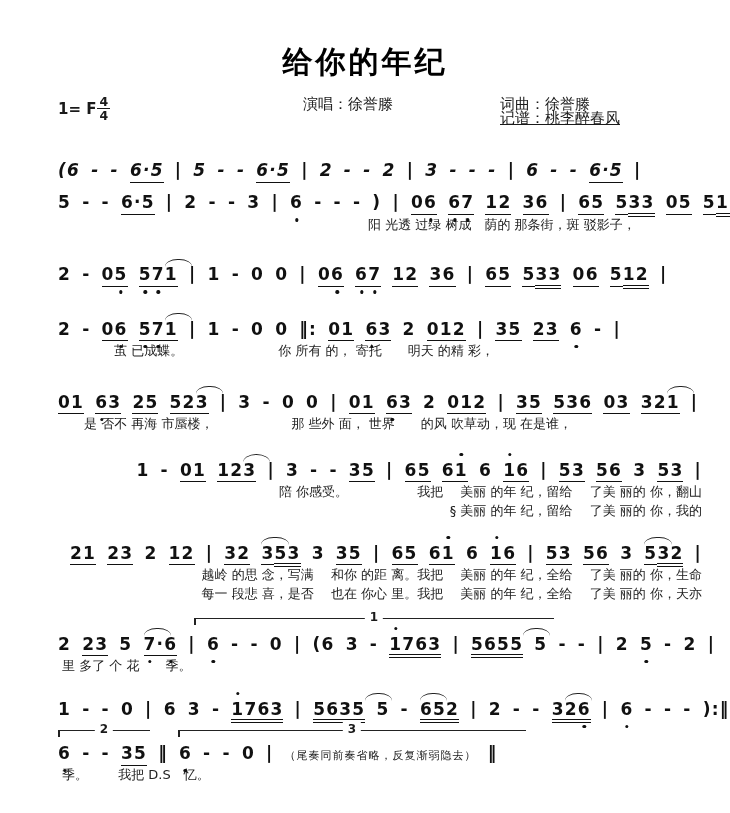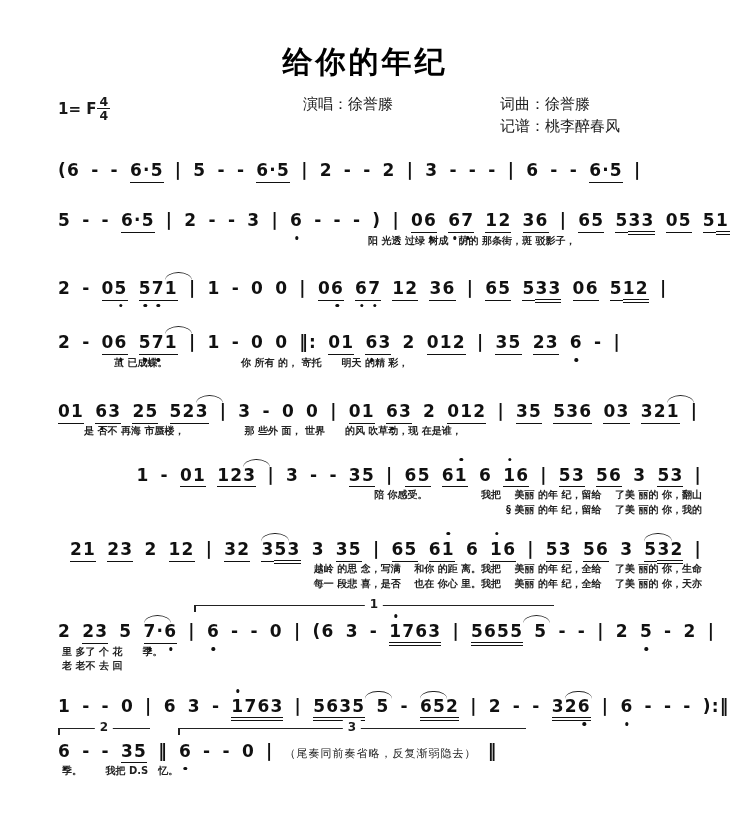--- a/index.html
+++ b/index.html
@@ -12,48 +12,48 @@
   .title{
     text-align:center;font-size:30px;font-weight:bold;letter-spacing:3px;
     padding-top:42px;color:#000;
   }
   .meta{position:relative;height:56px;margin-top:8px;font-size:15px;}
   .key-sig{position:absolute;left:58px;top:4px;font-weight:bold;display:flex;align-items:center;gap:1px;font-size:15px;}
   .frac{display:inline-flex;flex-direction:column;align-items:center;line-height:1.05;font-size:12.5px;font-weight:bold;}
   .frac .top{border-bottom:1.3px solid #1a1a1a;padding:0 2px;}
   .performer{position:absolute;left:303px;top:4px;}
   .composer{position:absolute;left:500px;top:4px;}
-  .notator{position:absolute;left:500px;top:26px;}
+  .notator{position:absolute;left:500px;top:18px;text-decoration:underline;}
 
   .score{padding:10px 28px 0 58px;}
   .sys{position:relative;}
   .music{
     font-size:17px;font-weight:bold;color:#111;
     white-space:pre;letter-spacing:1.2px;word-spacing:4px;line-height:1.55;
   }
-  .lyric{font-size:10px;color:#222;white-space:pre;line-height:1.45;font-weight:bold;}
+  .lyric{font-size:13px;color:#222;white-space:pre;line-height:1.45;}
   .u1{border-bottom:1.6px solid #111;padding-bottom:1.5px;}
   .u2{border-bottom:4px double #111;padding-bottom:0.5px;}
   .ch{position:relative;}
   .hi::after{content:"";position:absolute;top:-0.42em;left:50%;transform:translateX(-50%);
     width:3.4px;height:3.4px;background:#111;border-radius:50%;}
   .lo::after{content:"";position:absolute;bottom:-0.55em;left:50%;transform:translateX(-50%);
     width:3.4px;height:3.4px;background:#111;border-radius:50%;}
   .arc{
     display:inline-block;width:1.6em;height:0.45em;
     border-top:1.5px solid #222;border-radius:50% 50% 0 0 / 100% 100% 0 0;
     vertical-align:0.78em;margin-right:-1.6em;position:relative;z-index:2;
   }
   .smallnote{font-size:11px;font-weight:normal;letter-spacing:1px;color:#222;}
   .volta{position:absolute;border-top:1.5px solid #222;height:7px;z-index:3;}
   .volta::before{content:"";position:absolute;left:0;top:-1px;width:1.5px;height:7px;background:#222;}
   .vnum{position:absolute;left:50%;top:-9px;transform:translateX(-50%);
     background:#fff;padding:0 5px;font-size:12px;font-weight:bold;line-height:14px;}
   
-  .s1{margin-bottom:24px;}
+  .s1{margin-bottom:6px;font-style:italic;}
   .s2{margin-bottom:16px;}
   .s3,.s4{padding-top:8px;margin-bottom:17px;}
   .s5{padding-top:8px;margin-bottom:14px;}
   .s6,.s7{padding-top:6px;margin-bottom:10px;text-align:right;}
   .s8{padding-top:14px;margin-bottom:9px;}
   .s9{padding-top:8px;margin-bottom:4px;}
   .s10{padding-top:14px;}
 </style>
 </head>
 <body>
@@ -117,21 +117,20 @@
       <div class="lyric" style="padding-left:4px">越岭 的思 念，写满　 和你 的距 离。我把　 美丽 的年 纪，全给　 了美 丽的 你，生命</div>
       <div class="lyric" style="padding-left:4px">每一 段悲 喜，是否　 也在 你心 里。我把　 美丽 的年 纪，全给　 了美 丽的 你，天亦</div>
     </div>
 
     <div class="sys s8">
       <div class="volta" style="left:136px;top:4px;width:360px">
         <span class="vnum">1</span>
       </div>
       <div class="music"><span class="ch">2</span><span class="ch"> </span><span class="u1"><span class="ch">2</span><span class="ch">3</span></span><span class="ch"> </span><span class="ch">5</span><span class="ch"> </span><span class="arc"></span><span class="u1"><span class="ch lo">7</span><span class="ch">·</span><span class="ch lo">6</span></span><span class="ch"> </span><span class="ch">|</span><span class="ch"> </span><span class="ch lo">6</span><span class="ch"> </span><span class="ch">-</span><span class="ch"> </span><span class="ch">-</span><span class="ch"> </span><span class="ch">0</span><span class="ch"> </span><span class="ch">|</span><span class="ch"> </span><span class="ch">(</span><span class="ch">6</span><span class="ch"> </span><span class="ch">3</span><span class="ch"> </span><span class="ch">-</span><span class="ch"> </span><span class="u2"><span class="ch hi">1</span><span class="ch">7</span><span class="ch">6</span><span class="ch">3</span></span><span class="ch"> </span><span class="ch">|</span><span class="ch"> </span><span class="u2"><span class="ch">5</span><span class="ch">6</span><span class="ch">5</span><span class="ch">5</span></span><span class="arc"></span><span class="ch"> </span><span class="ch">5</span><span class="ch"> </span><span class="ch">-</span><span class="ch"> </span><span class="ch">-</span><span class="ch"> </span><span class="ch">|</span><span class="ch"> </span><span class="ch">2</span><span class="ch"> </span><span class="ch lo">5</span><span class="ch"> </span><span class="ch">-</span><span class="ch"> </span><span class="ch">2</span><span class="ch"> </span><span class="ch">|</span></div>
       <div class="lyric" style="padding-left:4px">里 多了 个 花　　季。</div>
-      <div class="lyric" style="padding-left:4px">老 老不 去 回</div>
     </div>
 
     <div class="sys s9">
       <div class="music"><span class="ch">1</span><span class="ch"> </span><span class="ch">-</span><span class="ch"> </span><span class="ch">-</span><span class="ch"> </span><span class="ch">0</span><span class="ch"> </span><span class="ch">|</span><span class="ch"> </span><span class="ch">6</span><span class="ch"> </span><span class="ch">3</span><span class="ch"> </span><span class="ch">-</span><span class="ch"> </span><span class="u2"><span class="ch hi">1</span><span class="ch">7</span><span class="ch">6</span><span class="ch">3</span></span><span class="ch"> </span><span class="ch">|</span><span class="ch"> </span><span class="u2"><span class="ch">5</span><span class="ch">6</span><span class="ch">3</span><span class="ch">5</span></span><span class="arc"></span><span class="ch"> </span><span class="ch">5</span><span class="ch"> </span><span class="ch">-</span><span class="ch"> </span><span class="arc"></span><span class="u2"><span class="ch">6</span><span class="ch">5</span><span class="ch">2</span></span><span class="ch"> </span><span class="ch">|</span><span class="ch"> </span><span class="ch">2</span><span class="ch"> </span><span class="ch">-</span><span class="ch"> </span><span class="ch">-</span><span class="ch"> </span><span class="u2"><span class="ch">3</span><span class="arc"></span><span class="ch">2</span><span class="ch lo">6</span></span><span class="ch"> </span><span class="ch">|</span><span class="ch"> </span><span class="ch lo">6</span><span class="ch"> </span><span class="ch">-</span><span class="ch"> </span><span class="ch">-</span><span class="ch"> </span><span class="ch">-</span><span class="ch"> </span><span class="ch">)</span><span class="ch">:</span><span class="ch">‖</span></div>
     </div>
 
     <div class="sys s10">
       <div class="volta" style="left:0px;top:4px;width:92px">
         <span class="vnum">2</span>
       </div>

